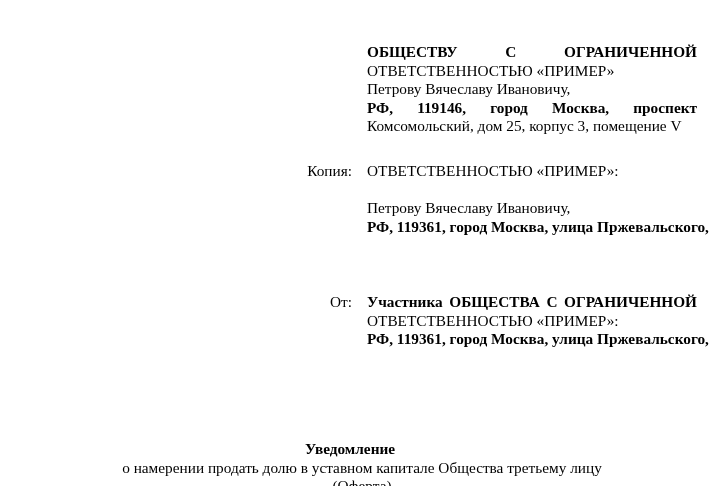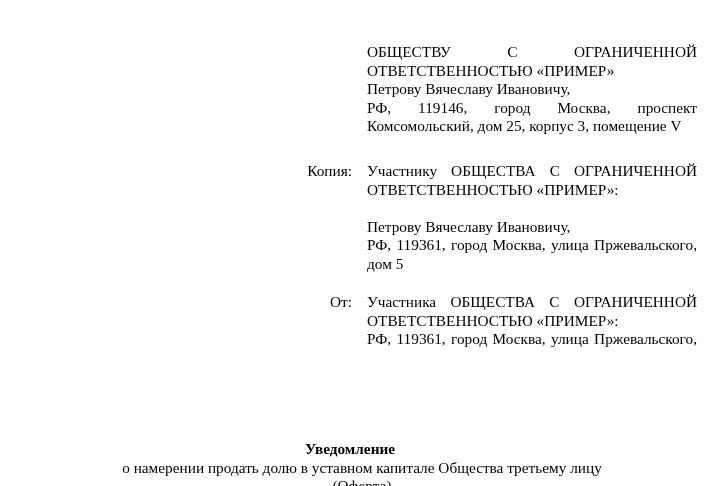--- a/index.html
+++ b/index.html
@@ -13,21 +13,21 @@
     position: absolute; right: 373px; top: 0;
     text-align: left; white-space: nowrap; line-height: 18.6px;
   }
   .content {
     position: absolute; left: 367px; width: 330px;
     line-height: 18.6px;
   }
   .line { display: block; white-space: nowrap; }
   .just {
     display: block; text-align: justify; text-align-last: justify;
-    white-space: nowrap; height: 18.6px;
+    white-space: nowrap; height: 18.6px; font-weight: bold;
   }
   .gap { display: block; height: 18.6px; }
   .title-block {
     position: absolute; left: 0; width: 700px; top: 411px;
     text-align: center; line-height: 18.6px; margin-top: 29px;
   }
   .title { font-weight: bold; display: block; }
   .subtitle { display: block; padding-left: 24px; }
 </style>
 </head>
@@ -39,26 +39,24 @@
     <span class="line">ОТВЕТСТВЕННОСТЬЮ «ПРИМЕР»</span>
     <span class="line">Петрову Вячеславу Ивановичу,</span>
     <span class="just">РФ, 119146, город Москва, проспект</span>
     <span class="line">Комсомольский, дом 25, корпус 3, помещение V</span>
   </div>
 </div>
 
 <div class="block" style="top:162px;">
   <span class="label">Копия:</span>
   <div class="content">
-    <span class="just">Участнику ОБЩЕСТВА С ОГРАНИЧЕННОЙ</span>
     <span class="line">ОТВЕТСТВЕННОСТЬЮ «ПРИМЕР»:</span>
     <span class="gap"></span>
     <span class="line">Петрову Вячеславу Ивановичу,</span>
     <span class="just">РФ, 119361, город Москва, улица Пржевальского,</span>
-    <span class="line">дом 5</span>
   </div>
 </div>
 
 <div class="block" style="top:293px;">
   <span class="label">От:</span>
   <div class="content">
     <span class="just">Участника ОБЩЕСТВА С ОГРАНИЧЕННОЙ</span>
     <span class="line">ОТВЕТСТВЕННОСТЬЮ «ПРИМЕР»:</span>
     <span class="just">РФ, 119361, город Москва, улица Пржевальского,</span>
   </div>

